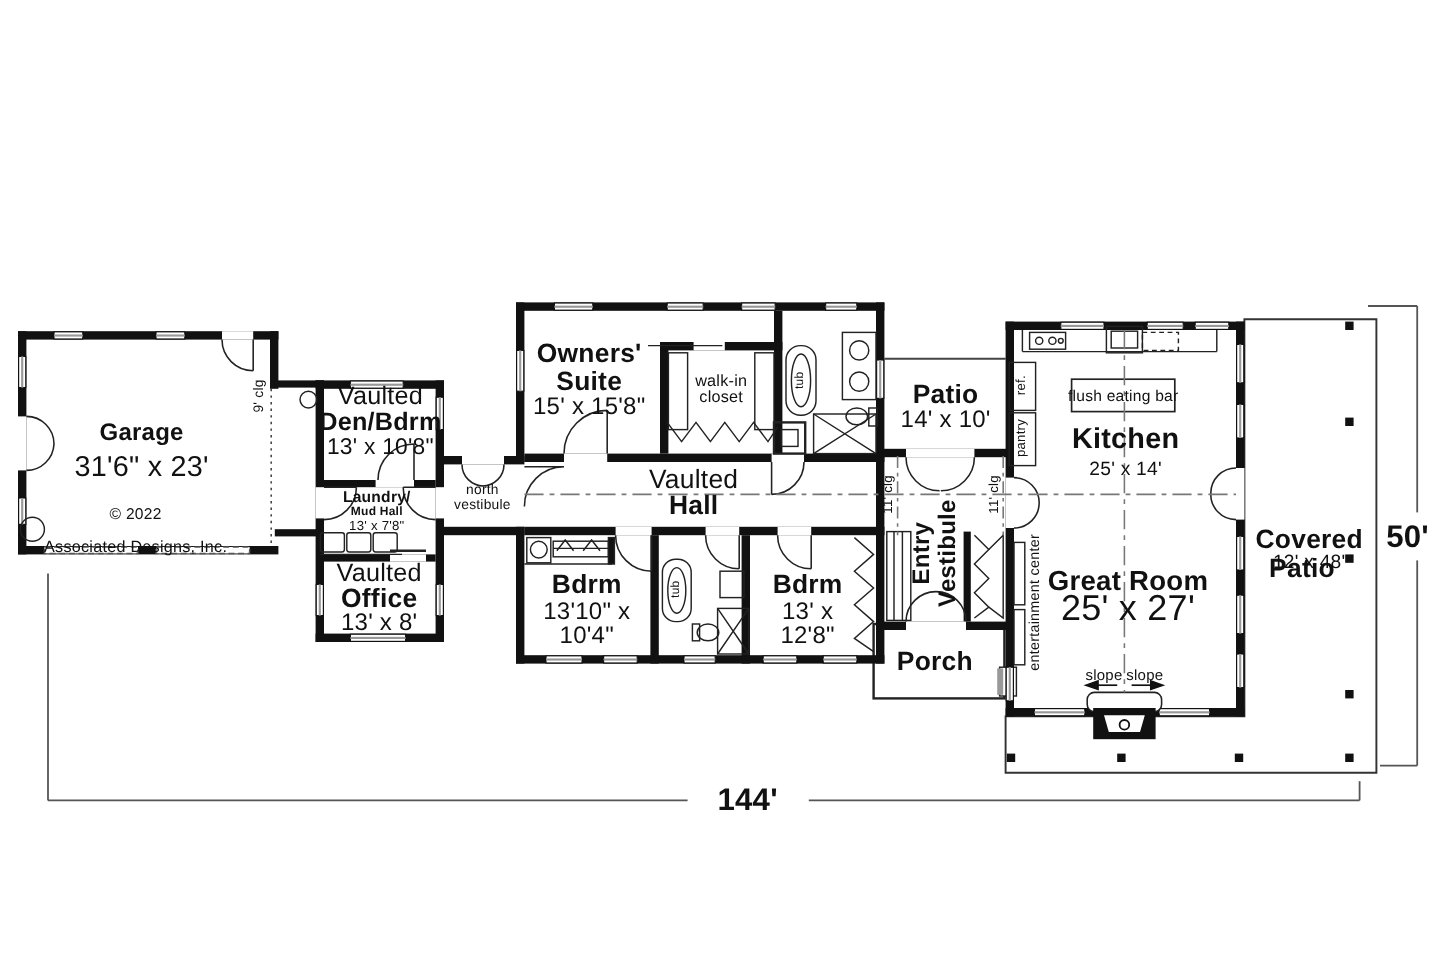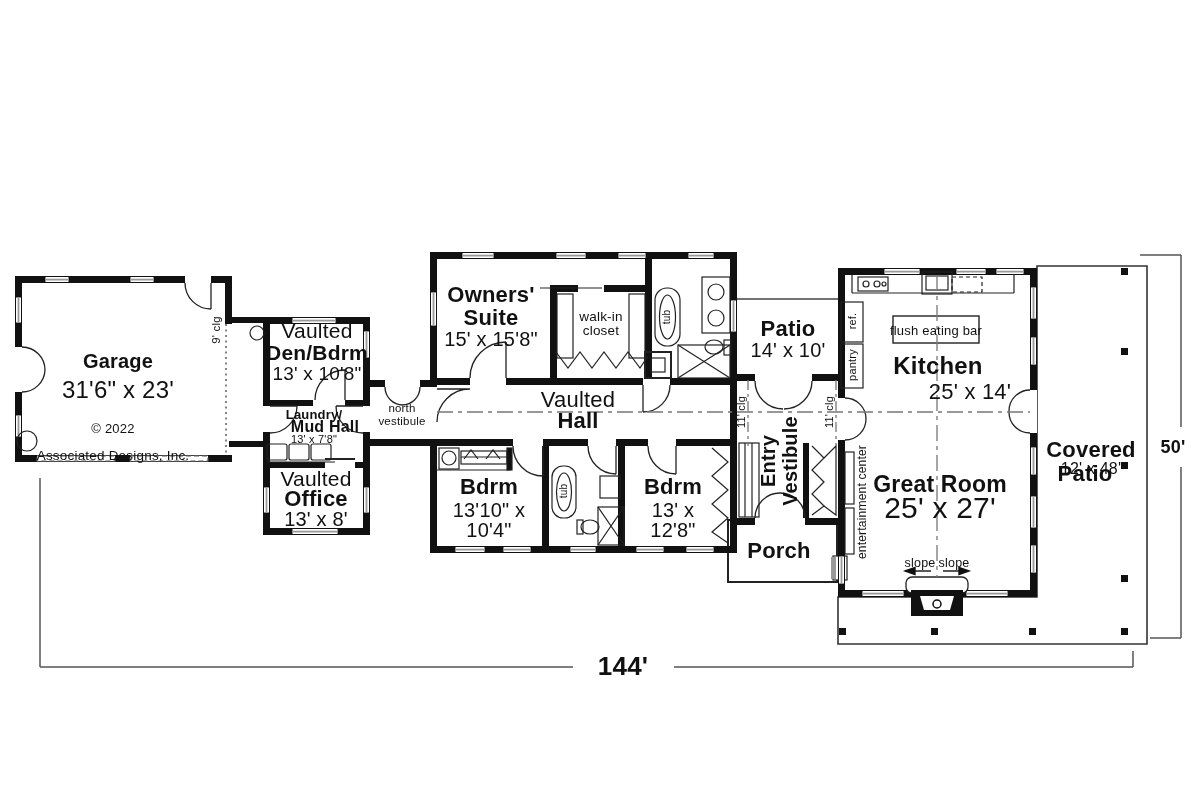--- a/index.html
+++ b/index.html
@@ -306,21 +306,21 @@
   <div class="lbl" style="left:118px;top:390px;font-size:24px">31'6" x 23'</div>
   <div class="lbl" style="left:113px;top:428px;font-size:13px">© 2022</div>
   <div class="lbl" style="left:113px;top:456px;font-size:13.5px">Associated Designs, Inc.</div>
   <div class="lbl v" style="left:217px;top:330px;font-size:11.5px">9' clg</div>
 
   <div class="lbl" style="left:317px;top:330px;font-size:21px">Vaulted</div>
   <div class="lbl b" style="left:317px;top:352px;font-size:21px">Den/Bdrm</div>
   <div class="lbl" style="left:317px;top:373px;font-size:19px">13' x 10'8"</div>
 
   <div class="lbl b" style="left:314px;top:414px;font-size:13px">Laundry/</div>
-  <div class="lbl b" style="left:325px;top:427px;font-size:16px">Mud Hall</div>
+  <div class="lbl b" style="left:314px;top:427px;font-size:10px">Mud Hall</div>
   <div class="lbl" style="left:314px;top:439px;font-size:11px">13' x 7'8"</div>
 
   <div class="lbl" style="left:316px;top:478px;font-size:21px">Vaulted</div>
   <div class="lbl b" style="left:316px;top:499px;font-size:22px">Office</div>
   <div class="lbl" style="left:316px;top:519px;font-size:20px">13' x 8'</div>
 
   <div class="lbl" style="left:402px;top:409px;font-size:11.5px">north</div>
   <div class="lbl" style="left:402px;top:422px;font-size:11.5px">vestibule</div>
 
   <div class="lbl b" style="left:491px;top:295px;font-size:22px">Owners'</div>
@@ -349,33 +349,33 @@
 
   <div class="lbl b" style="left:489px;top:487px;font-size:22px">Bdrm</div>
   <div class="lbl" style="left:489px;top:510px;font-size:20px">13'10" x</div>
   <div class="lbl" style="left:489px;top:530px;font-size:20px">10'4"</div>
 
   <div class="lbl b" style="left:673px;top:487px;font-size:22px">Bdrm</div>
   <div class="lbl" style="left:673px;top:510px;font-size:20px">13' x</div>
   <div class="lbl" style="left:673px;top:530px;font-size:20px">12'8"</div>
 
   <div class="lbl b" style="left:938px;top:366px;font-size:24px">Kitchen</div>
-  <div class="lbl" style="left:970px;top:392px;font-size:22px">25' x 14'</div>
+  <div class="lbl" style="left:938px;top:392px;font-size:16px">25' x 14'</div>
   <div class="lbl" style="left:936px;top:330px;font-size:13px">flush eating bar</div>
   <div class="lbl v" style="left:852px;top:321px;font-size:11px">ref.</div>
   <div class="lbl v" style="left:852px;top:365px;font-size:11px">pantry</div>
 
   <div class="lbl b" style="left:940px;top:484px;font-size:23px">Great Room</div>
   <div class="lbl" style="left:940px;top:508px;font-size:30px">25' x 27'</div>
   <div class="lbl v" style="left:862px;top:502px;font-size:12px">entertainment center</div>
 
   <div class="lbl" style="left:920px;top:563px;font-size:12.5px">slope</div>
   <div class="lbl" style="left:954px;top:563px;font-size:12.5px">slope</div>
 
   <div class="lbl b" style="left:1091px;top:450px;font-size:22px">Covered</div>
   <div class="lbl b" style="left:1085px;top:474px;font-size:22px">Patio</div>
   <div class="lbl" style="left:1091px;top:469px;font-size:16px">12' x 48'</div>
 
   <div class="lbl b" style="left:623px;top:666px;font-size:26px">144'</div>
-  <div class="lbl b" style="left:1173px;top:447px;font-size:18px">50'</div>
+  <div class="lbl b" style="left:1173px;top:447px;font-size:26px">50'</div>
 </div>
 
 </div>
 
 </body></html>

